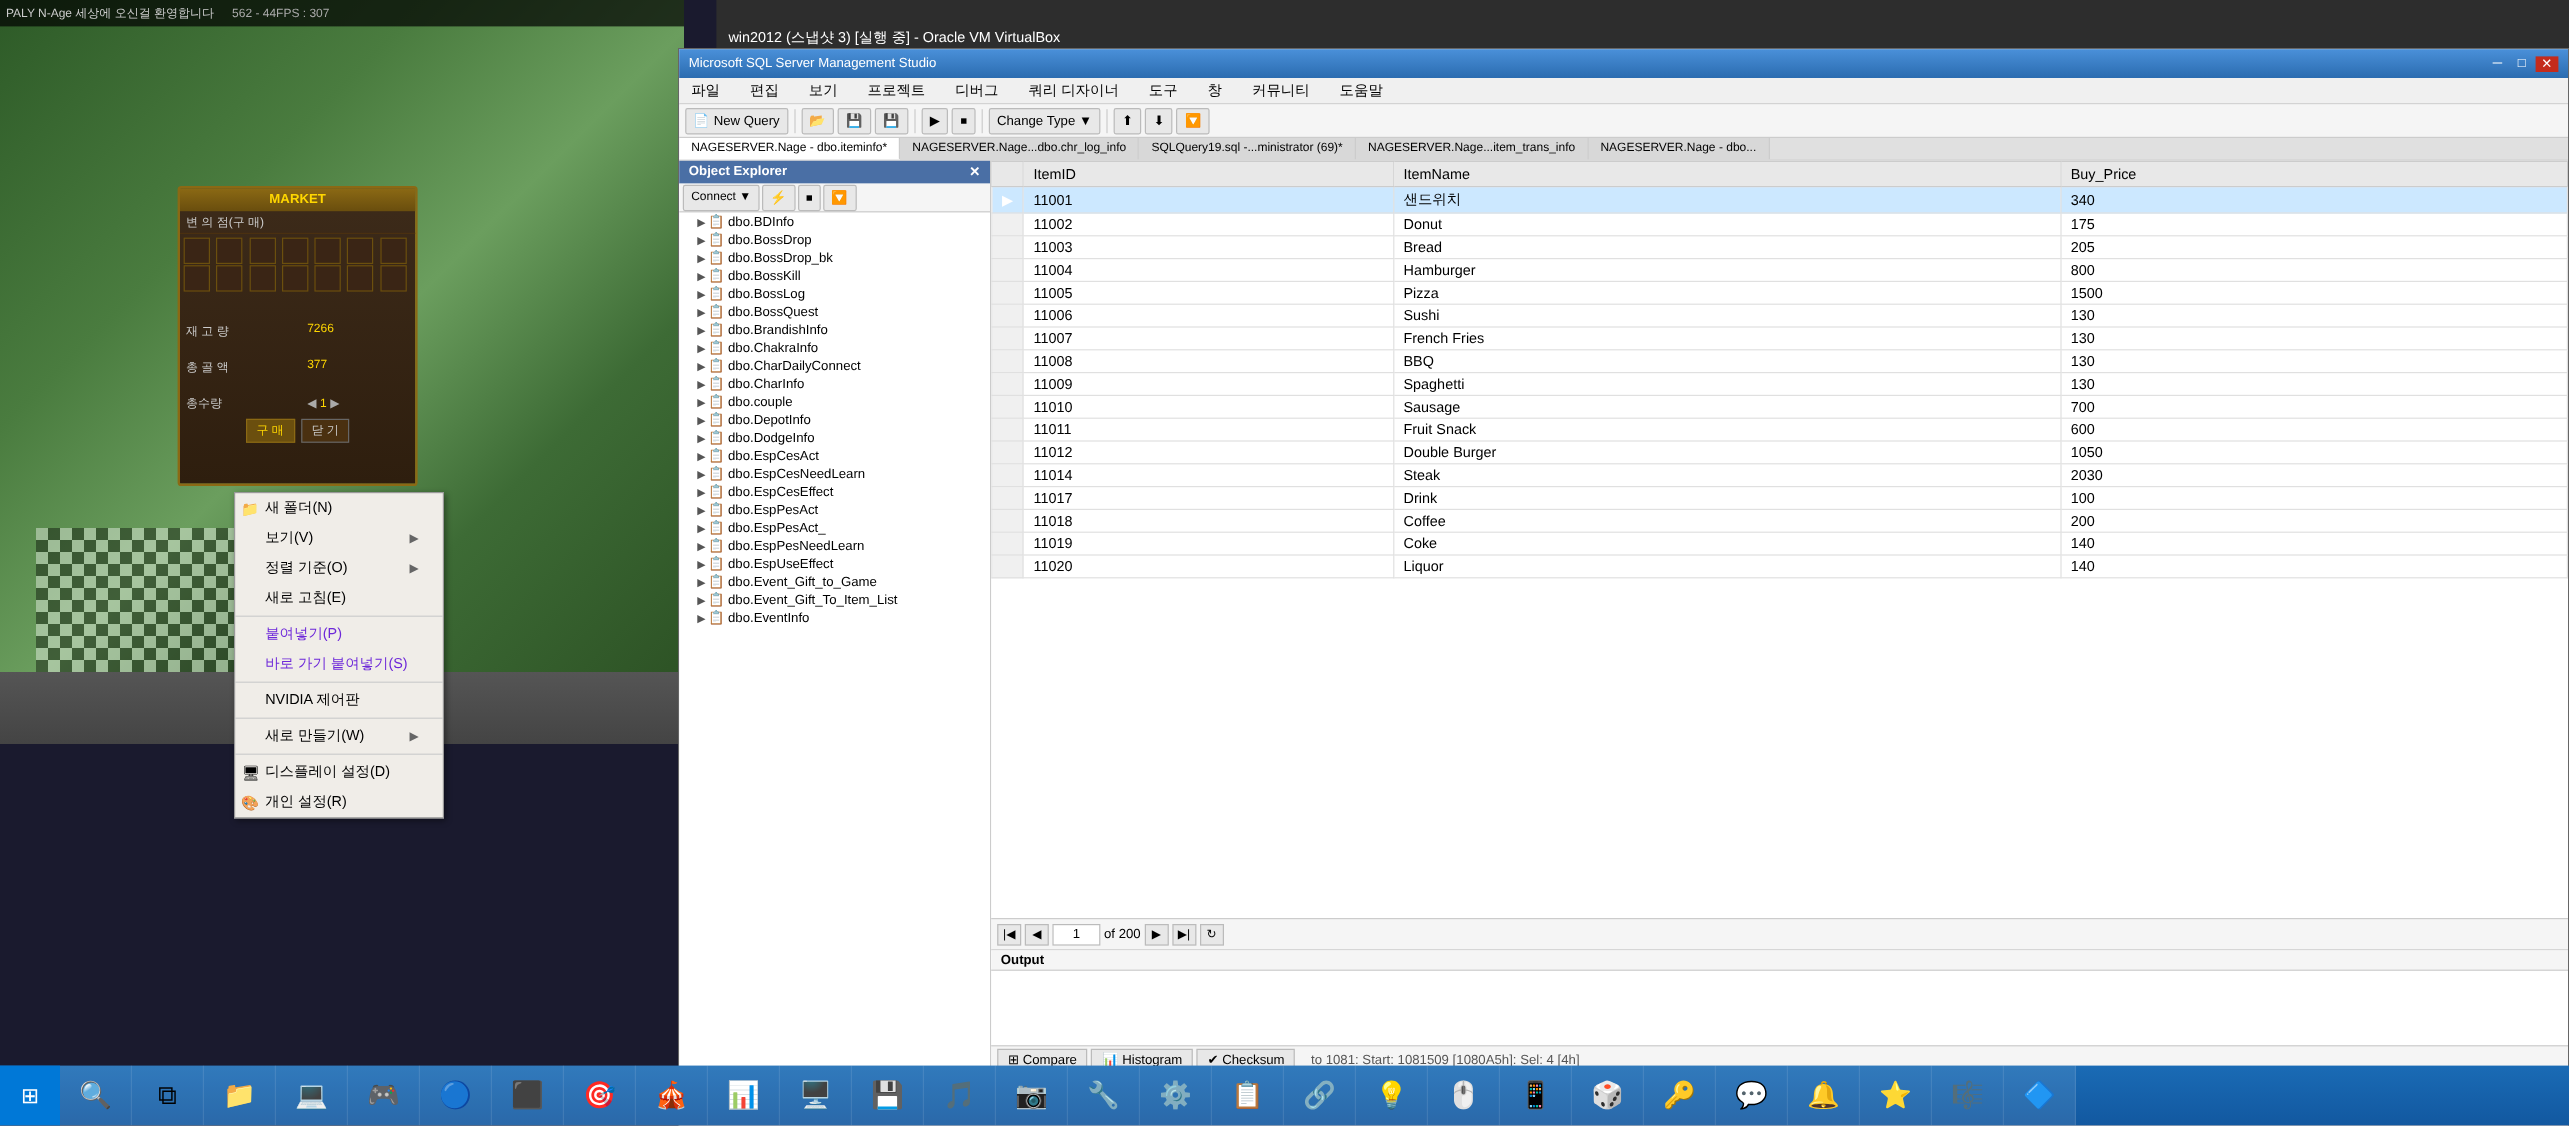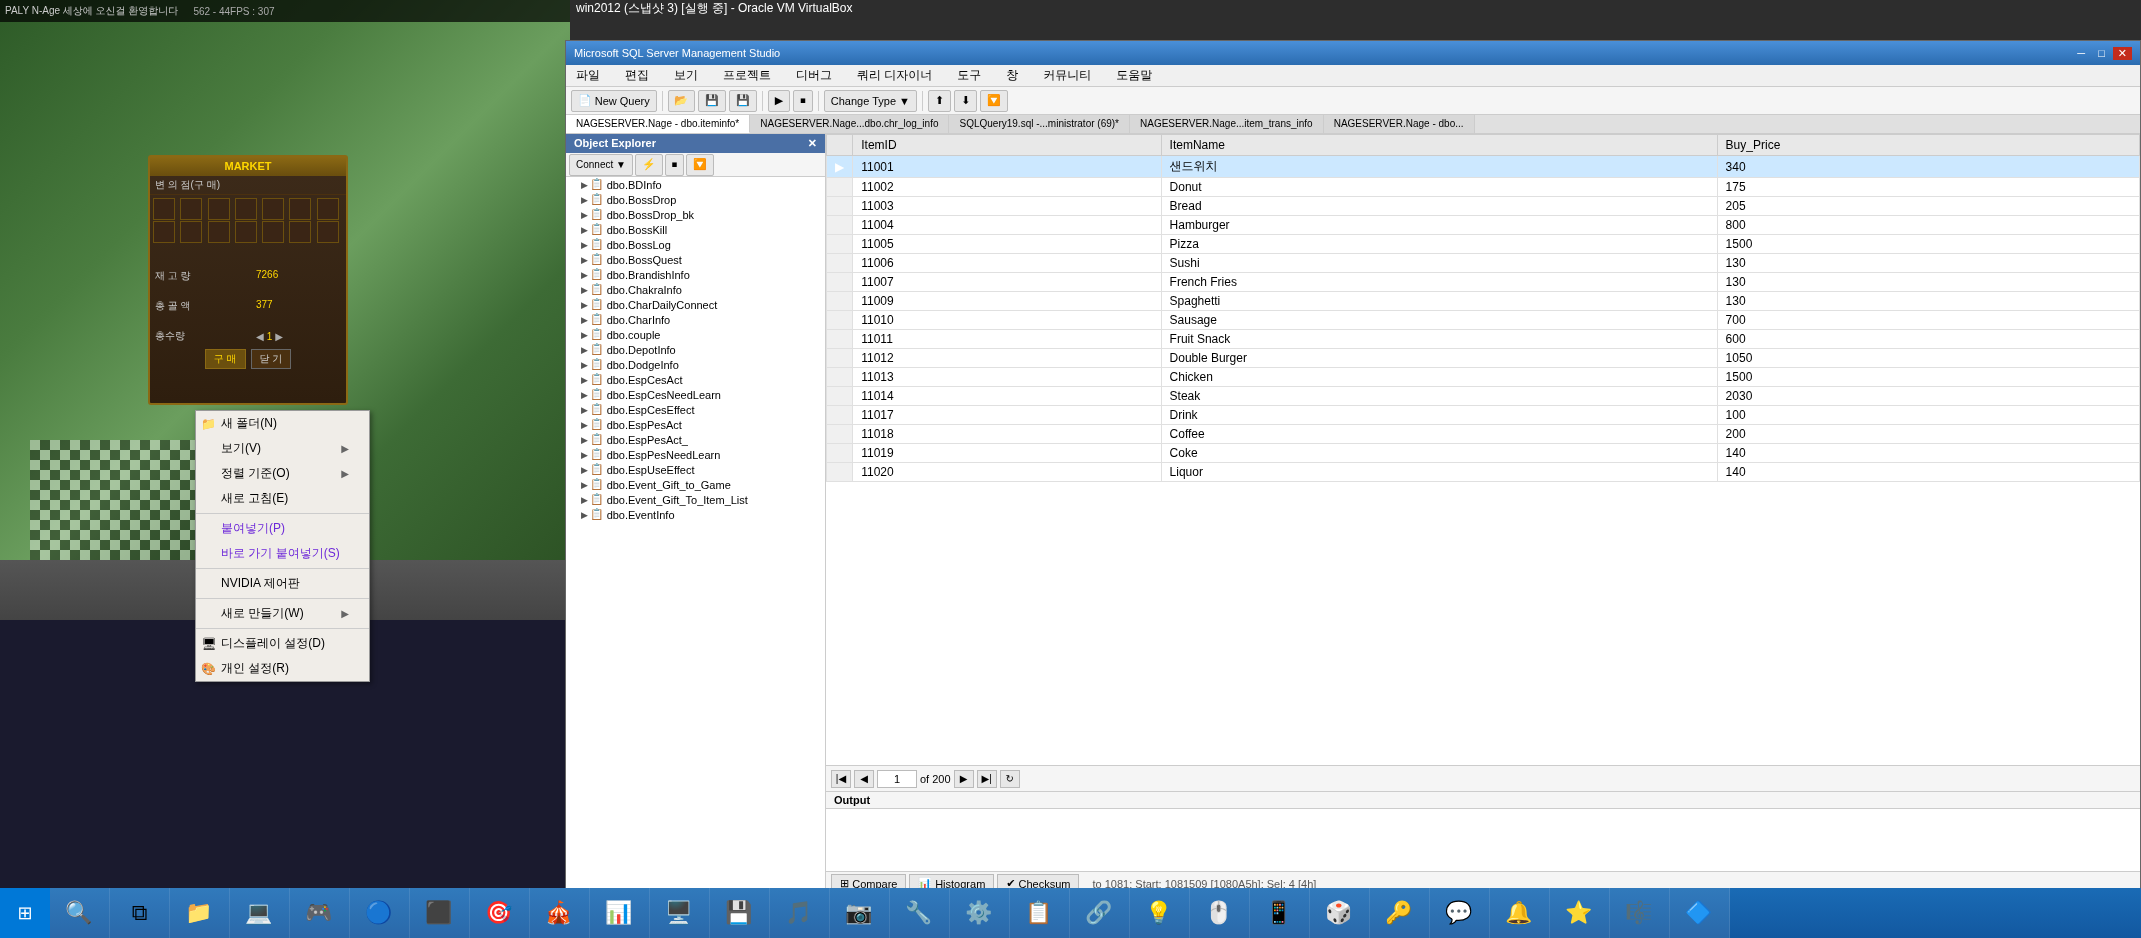--- a/index.html
+++ b/index.html
@@ -244,23 +244,23 @@
     }
     .nav-input {
       width: 40px; height: 18px;
       border: 1px solid #bbb; text-align: center;
       font-size: 11px;
     }
 
     
     .vbox-title {
       position: absolute;
-      left: 566px; top: 0; right: 0; height: 40px;
+      left: 597px; top: 0; right: 0; height: 40px;
       background: #2d2d2d;
-      display: flex; align-items: flex-start;
+      display: flex; align-items: flex-end;
       padding: 0 10px;
       color: white; font-size: 12px;
     }
 
     
     .taskbar {
       position: absolute;
       left: 0; bottom: 0; right: 0;
       height: 50px;
       background: linear-gradient(180deg, #1a6bb5 0%, #1258a0 100%);
@@ -657,20 +657,26 @@
                   <td>130</td>
                 </tr>
                 <tr>
                   <td class="row-marker"></td>
                   <td>11007</td>
                   <td>French Fries</td>
                   <td>130</td>
                 </tr>
                 <tr>
                   <td class="row-marker"></td>
+                  <td>11008</td>
+                  <td>BBQ</td>
+                  <td>130</td>
+                </tr>
+                <tr>
+                  <td class="row-marker"></td>
                   <td>11009</td>
                   <td>Spaghetti</td>
                   <td>130</td>
                 </tr>
                 <tr>
                   <td class="row-marker"></td>
                   <td>11010</td>
                   <td>Sausage</td>
                   <td>700</td>
                 </tr>
@@ -678,26 +684,20 @@
                   <td class="row-marker"></td>
                   <td>11011</td>
                   <td>Fruit Snack</td>
                   <td>600</td>
                 </tr>
                 <tr>
                   <td class="row-marker"></td>
                   <td>11012</td>
                   <td>Double Burger</td>
                   <td>1050</td>
-                </tr>
-                <tr>
-                  <td class="row-marker"></td>
-                  <td>11013</td>
-                  <td>Chicken</td>
-                  <td>1500</td>
                 </tr>
                 <tr>
                   <td class="row-marker"></td>
                   <td>11014</td>
                   <td>Steak</td>
                   <td>2030</td>
                 </tr>
                 <tr>
                   <td class="row-marker"></td>
                   <td>11017</td>

